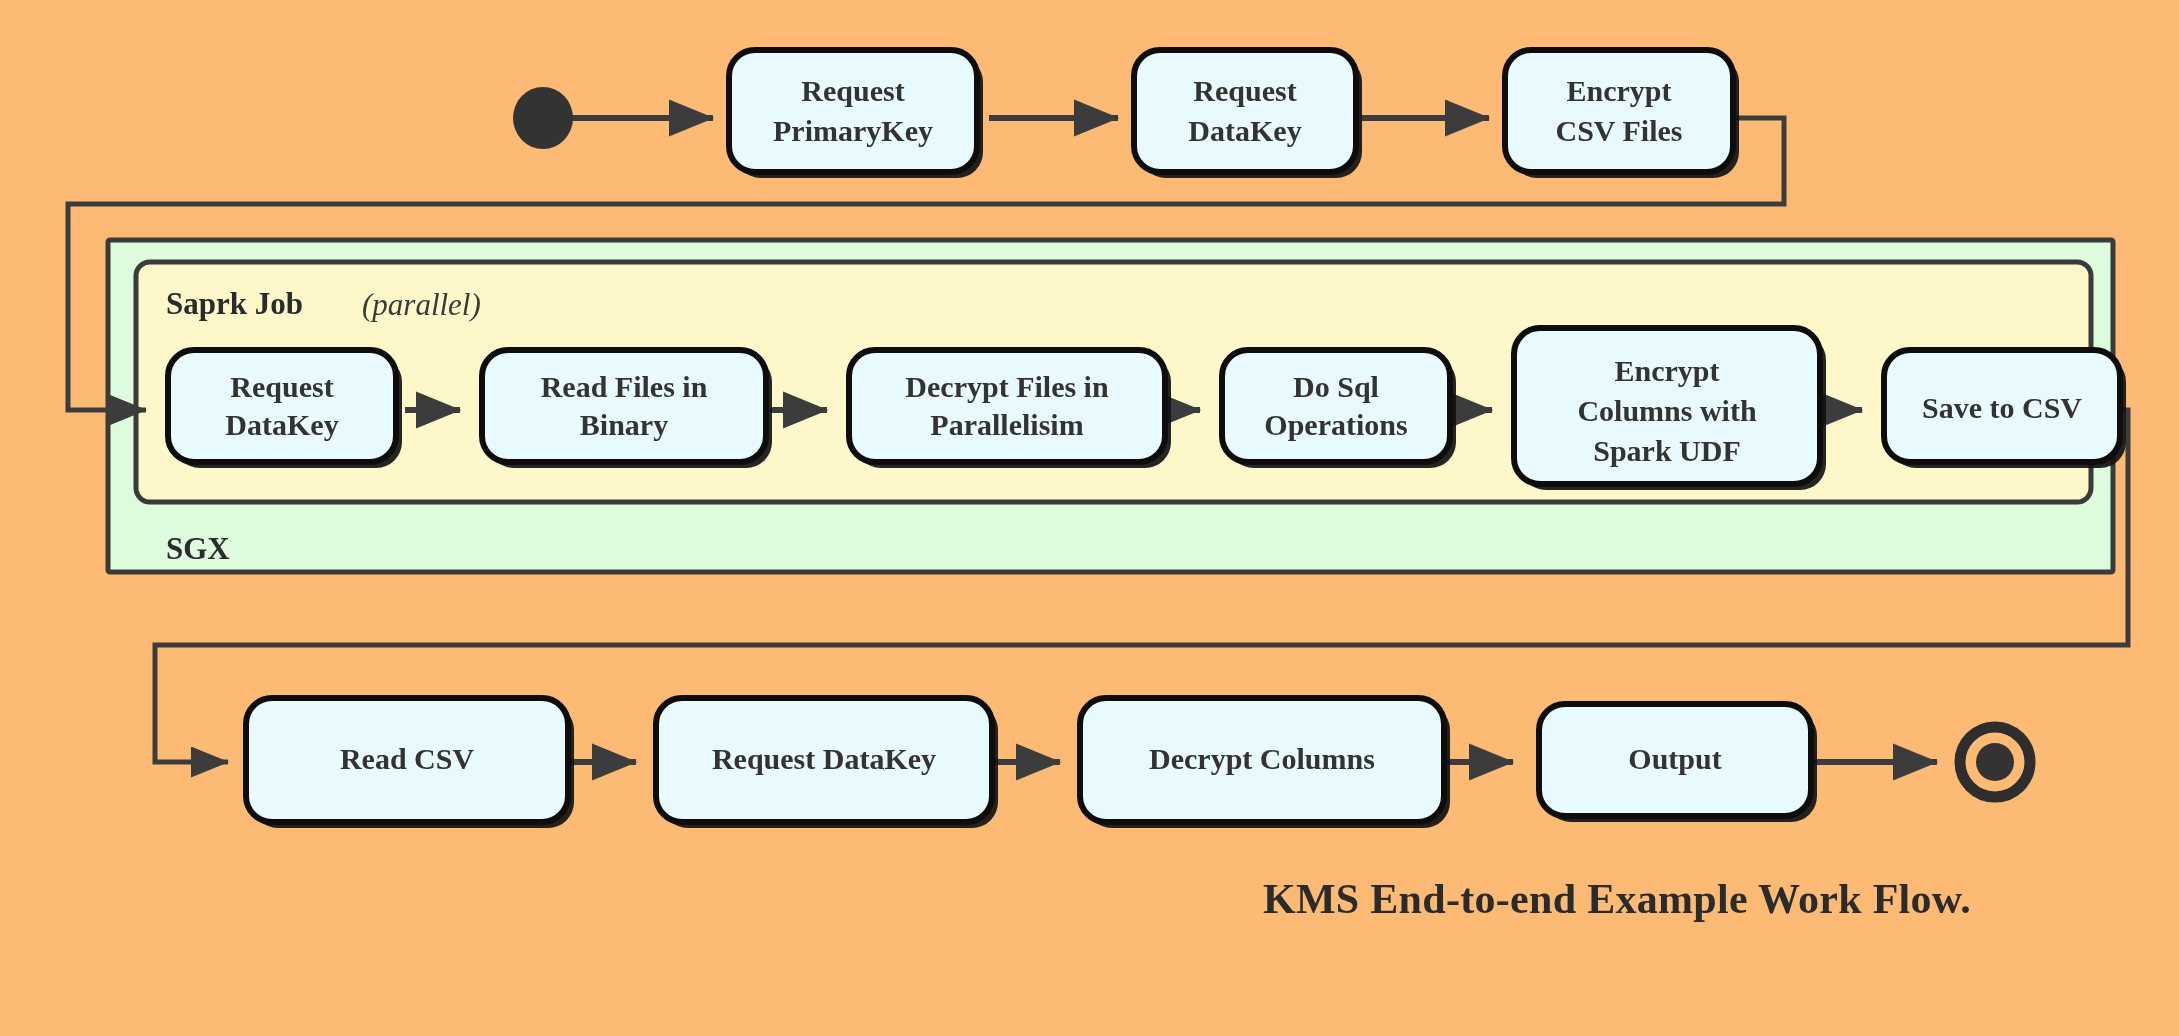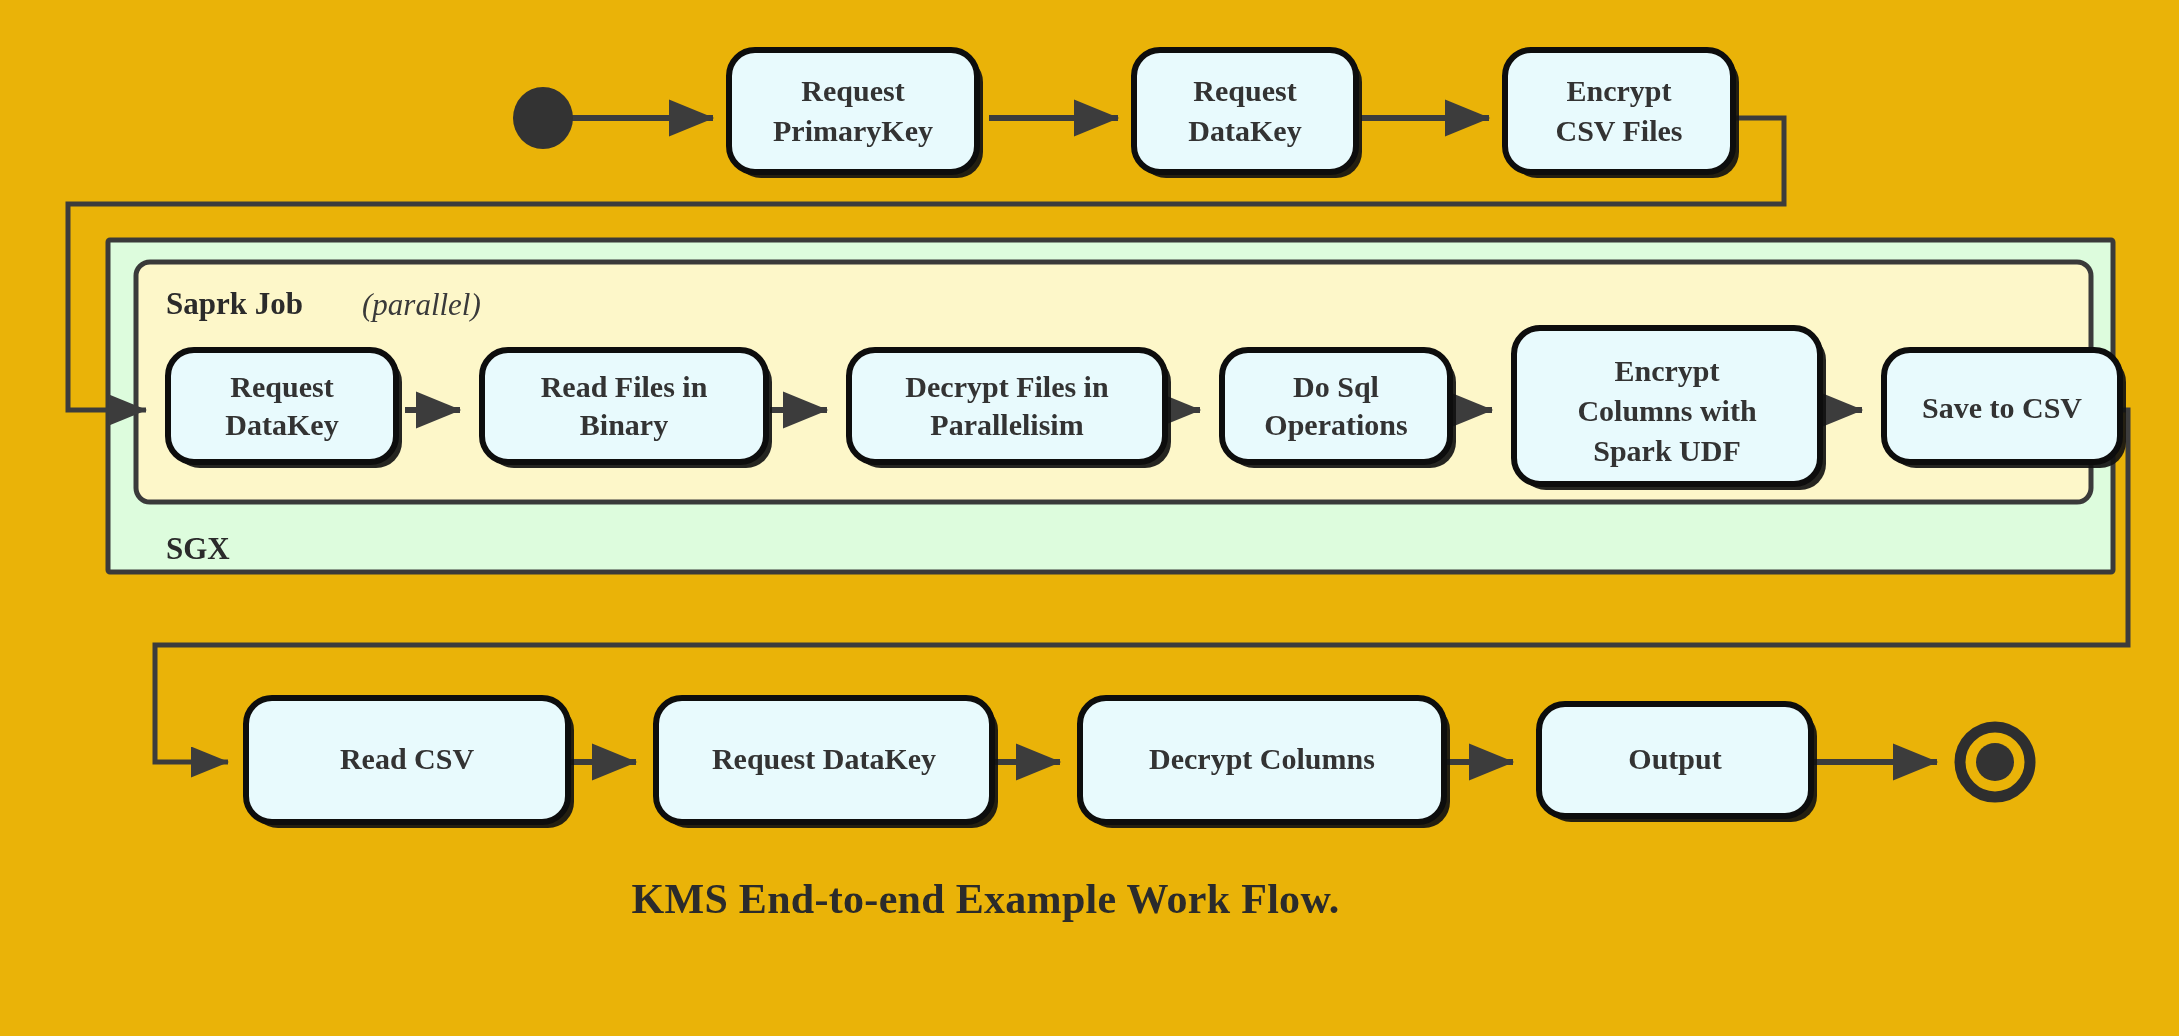--- a/index.html
+++ b/index.html
@@ -4,21 +4,21 @@
 <style>
   html, body {
     margin: 0;
     padding: 0;
     background: #ffffff;
   }
   #canvas {
     position: relative;
     width: 2179px;
     height: 1036px;
-    background: #eab308;
+    background: #fdba74;
     font-family: "Liberation Serif", "DejaVu Serif", serif;
     overflow: hidden;
   }
   svg.diagram {
     position: absolute;
     left: 0;
     top: 0;
     width: 2179px;
     height: 1036px;
   }
@@ -83,21 +83,21 @@
     stroke-width: 11;
   }
   .end-ring-inner {
     fill: #333333;
   }
   .caption {
     position: absolute;
     left: 0;
     width: 1971px;
     top: 875px;
-    text-align: center;
+    text-align: right;
     font-family: "Liberation Serif", "DejaVu Serif", serif;
     font-weight: bold;
     font-size: 42px;
     color: #2b2b2b;
     letter-spacing: 0.3px;
   }
 </style>
 </head>
 <body>
 

